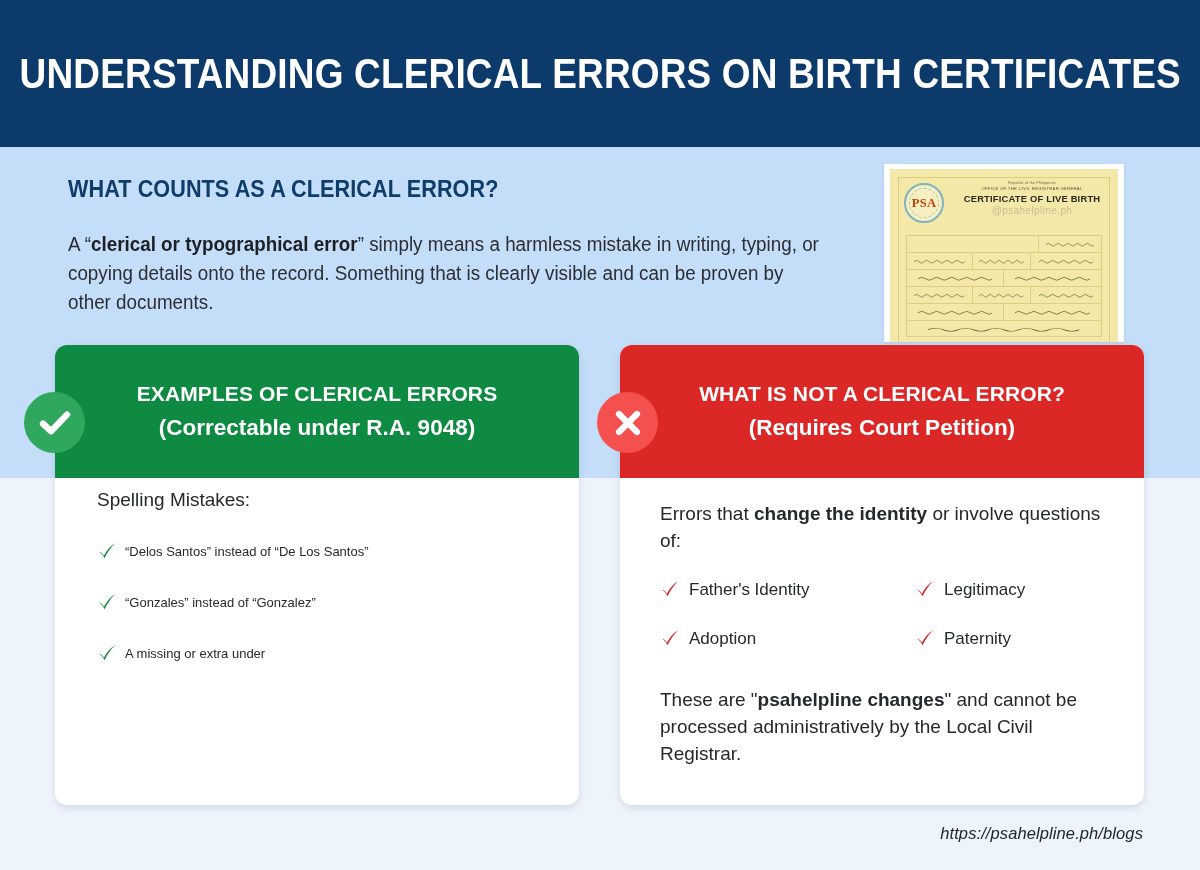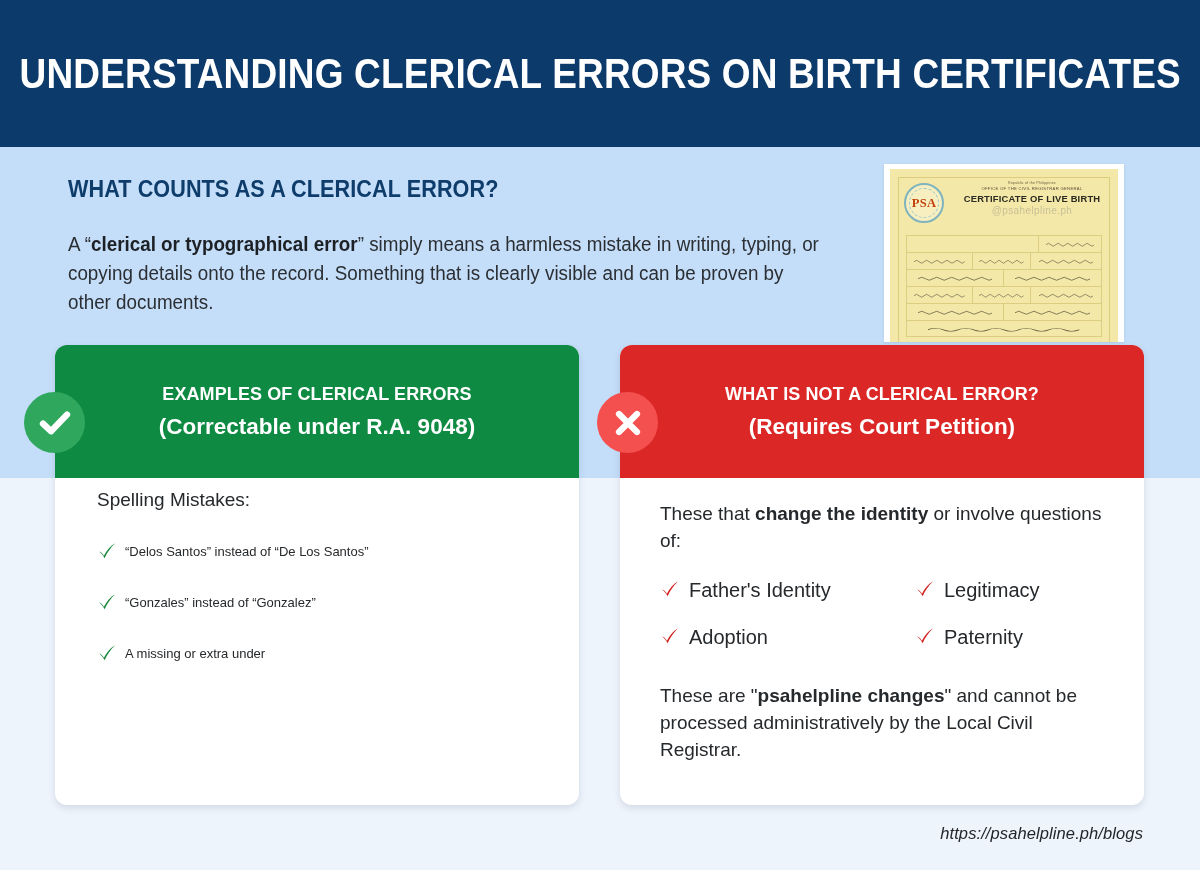--- a/index.html
+++ b/index.html
@@ -183,21 +183,21 @@
     flex-direction: column;
     align-items: center;
     justify-content: center;
     text-align: center;
     color: #ffffff;
   }
   #card-good .card-header { background: #0f8a42; }
   #card-bad  .card-header { background: #dc2727; }
 
   .card-header-line1 {
-    font-size: 18px;
+    font-size: 21px;
     font-weight: bold;
     letter-spacing: 0.1px;
     text-transform: uppercase;
   }
   .card-header-line2 {
     font-size: 22.5px;
     font-weight: bold;
     margin-top: 9px;
   }
 
@@ -248,21 +248,21 @@
     margin-top: 24px;
     display: grid;
     grid-template-columns: 255px 1fr;
     row-gap: 20px;
     list-style: none;
   }
   #bad-list li {
     display: flex;
     align-items: flex-start;
     gap: 9px;
-    font-size: 20px;
+    font-size: 17px;
     color: #26292c;
     line-height: 24px;
   }
   #bad-list li:nth-child(3), #bad-list li:nth-child(4) { margin-top: 1px; }
   .tick-red { flex: 0 0 auto; margin-top: 1px; }
 
   #bad-closing {
     margin-top: 31px;
     color: #26292c;
     font-size: 19px;
@@ -429,21 +429,21 @@
     <path d="M6 18.6 L14 26.2 L30 9.6" stroke="#ffffff" stroke-width="6.4" fill="none" stroke-linecap="round" stroke-linejoin="round"></path>
   </svg>
 </div>
 
 <div id="card-bad" class="card">
   <div class="card-header">
     <div class="card-header-line1">WHAT IS NOT A CLERICAL ERROR?</div>
     <div class="card-header-line2">(Requires Court Petition)</div>
   </div>
   <div class="card-body">
-    <div class="body-lead"><span>These that </span><b>change the identity</b><span> or involve questions of:</span></div>
+    <div class="body-lead"><span>Errors that </span><b>change the identity</b><span> or involve questions of:</span></div>
 
     <ul id="bad-list">
       <li>
         <span class="tick-red">
           <svg width="20" height="20" viewBox="0 0 20 20">
               <path d="M2.2 10.6 C4.2 11.2 5.6 12.6 6.9 14.8 C9.6 9.2 13.4 4.8 18.2 2.2 C13.6 6.4 10.2 11.4 7.6 17.3 C5.9 14.2 4.2 12.1 2.2 10.6 Z" fill="#d32020"></path>
             </svg>
         </span>
         <span>Father's Identity</span>
       </li>

